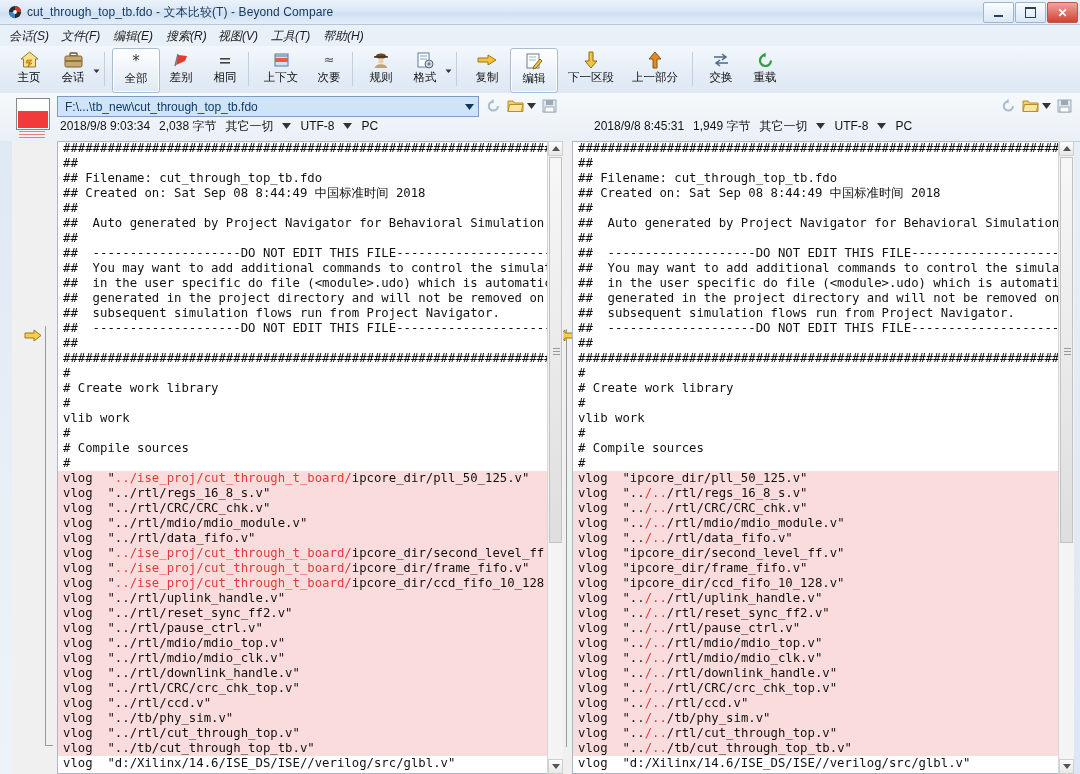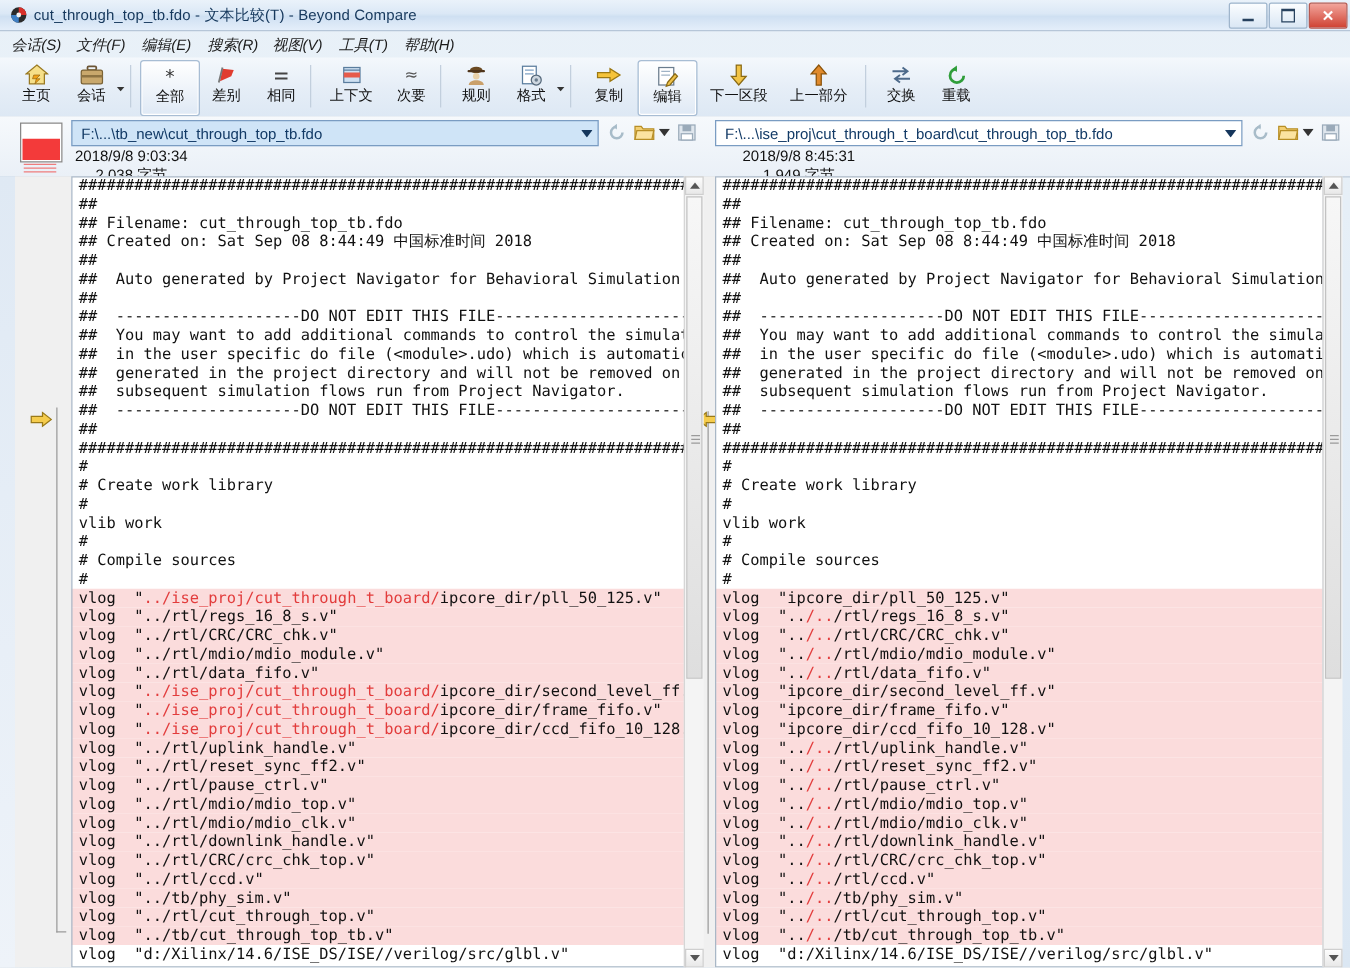--- a/index.html
+++ b/index.html
@@ -55,21 +55,21 @@
   .thumb-lines{position:absolute;left:3px;top:33px;width:26px;height:10px;}
   .thumb-lines i{display:block;height:1px;background:#ef7c7c;margin-bottom:2px;}
 
   .pathrow{position:absolute;height:20px;}
   .pathbox{position:absolute;top:0;height:19px;border:1px solid #7a9cc2;
     background:#cfe4f7;display:flex;align-items:center;}
   .pathbox.plain{background:#ffffff;}
   .pathtext{font-size:12px;color:#123a66;padding-left:7px;white-space:nowrap;overflow:hidden;}
   .pcaret{position:absolute;right:4px;top:7px;width:9px;height:6px;}
   .hicon{position:absolute;top:2px;width:17px;height:16px;display:flex;align-items:center;justify-content:center;}
-  .metarow{position:absolute;top:25px;height:16px;display:flex;align-items:center;font-size:12px;color:#111;white-space:nowrap;flex-direction:column;}
+  .metarow{position:absolute;top:25px;height:16px;display:flex;align-items:center;font-size:12px;color:#111;white-space:nowrap;}
   .metarow span{margin-right:9px;}
   .dcaret{width:9px;height:6px;display:inline-block;margin-right:9px;}
 
   
   .pane{position:absolute;top:141px;height:633px;background:#fff;overflow:hidden;}
   .paneL{left:57px;width:505px;}
   .paneR{left:572px;width:500px;}
   .gutter{position:absolute;top:141px;height:633px;background:#f0f0f0;}
   .gutterL{left:0;width:57px;}
   .gutterMid{left:562px;width:10px;}
@@ -363,26 +363,20 @@
           <path d="M0 0 L9 0 L4.5 6 Z" fill="#333"></path>
         </svg>
       <span>UTF-8</span>
       <svg class="dcaret" viewBox="0 0 9 6">
           <path d="M0 0 L9 0 L4.5 6 Z" fill="#333"></path>
         </svg>
       <span>PC</span>
     </div>
 
     <div class="pathrow" style="left:572px;top:3px;width:505px;">
-      <div class="pathbox plain" style="left:0;width:420px">
-        <div class="pathtext">F:\...\ise_proj\cut_through_t_board\cut_through_top_tb.fdo</div>
-        <svg class="pcaret" viewBox="0 0 9 6">
-            <path d="M0 0 L9 0 L4.5 6 Z" fill="#15365c"></path>
-          </svg>
-      </div>
       <div class="hicon" style="left:428px">
         <svg width="15" height="14" viewBox="0 0 15 14">
             <path d="M12 7 A4.6 4.6 0 1 1 7.5 2.4" fill="none" stroke="#a8bcc9" stroke-width="2"></path>
             <path d="M7.5 0 L7.5 4.6 L4.6 2.3 Z" fill="#a8bcc9"></path>
           </svg>
       </div>
       <div class="hicon" style="left:450px">
         <svg width="17" height="14" viewBox="0 0 17 14">
             <path d="M1 2 H6 L7.5 4 H16 V12.5 H1 Z" fill="#f3cf72" stroke="#b78e26"></path>
             <path d="M2.5 5.5 H16 L14.5 12.5 H1 Z" fill="#fbe3a0" stroke="#b78e26"></path>

